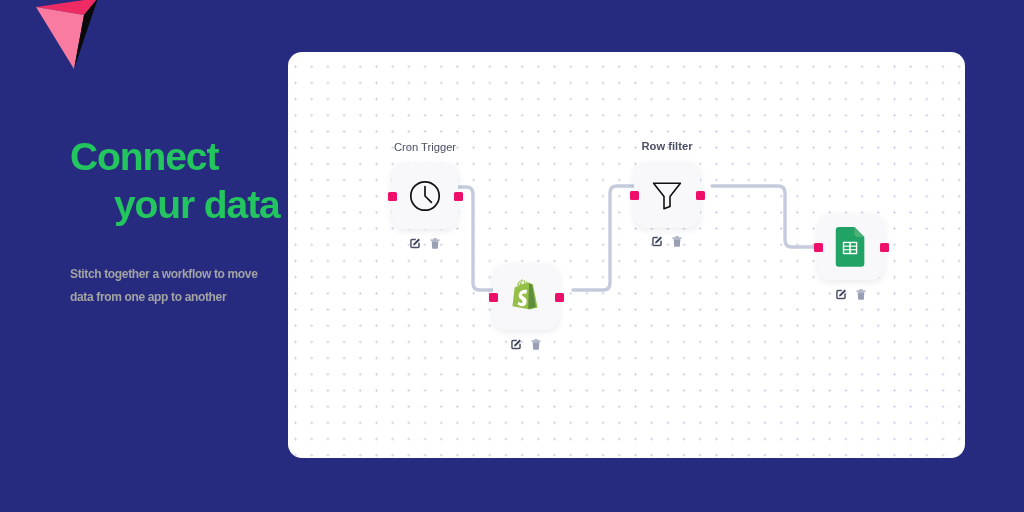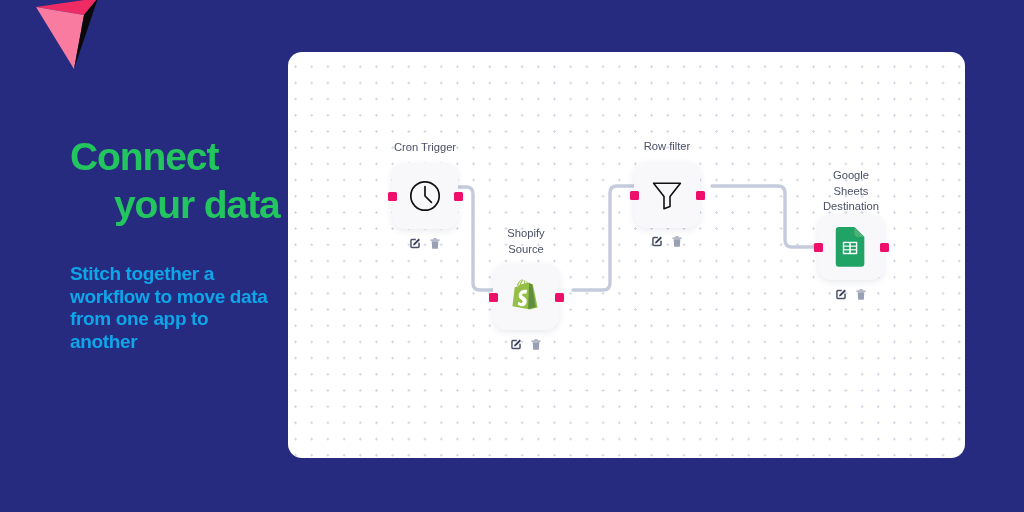--- a/index.html
+++ b/index.html
@@ -20,22 +20,22 @@
     color:#22c55e;
     font-size:39px;
     line-height:48px;
     font-weight:bold;
     letter-spacing:-1.1px;
   }
   #headline .l2 { display:block;margin-left:44px; }
   #subhead {
     position:absolute; left:70px; top:263px;
     width:205px;
-    color:#0ea5e9;
-    font-size:19px;
+    color:#a3a3a3;
+    font-size:12px;
     line-height:22.5px;
     font-weight:bold;
     letter-spacing:-0.35px;
   }
 
   
   #canvas {
     position:absolute;
     left:288px; top:52px;
     width:677px; height:406px;
@@ -140,22 +140,20 @@
         <svg width="13" height="13" viewBox="0 0 16 16">
           <path d="M6 1.4 H10 V3 H6 Z" fill="#9aa0b4"></path>
           <path d="M2.4 3 H13.6 V4.5 H2.4 Z" fill="#9aa0b4"></path>
           <path d="M3.9 5.1 H12.1 L11.5 14 A0.7 0.7 0 0 1 10.8 14.6 H5.2 A0.7 0.7 0 0 1 4.5 14 Z" fill="#9aa0b4"></path>
         </svg>
       </span>
     </div>
   </div>
 
   <div class="node" style="left:183px; top:174px; width:110px; height:175px;">
-    <div class="node-label" style="top:0;">Shopify
-Source</div>
     <div class="node-card" style="left:22px; top:38px;">
       <svg class="icon-svg" width="36" height="38" viewBox="0 0 44 48">
         <path d="M29.6 6.9c-.2-.1-.7-.2-1-.2-.2 0-1 .2-1 .2s-.7-.7-1.5-1.4C25 4.7 24 4.4 23 4.6c-1.5-2.5-3.4-2.8-4.6-2.5-.1 0-.2 0-.3.1-.2-.2-.5-.4-.9-.5-1.4-.5-3 .3-4.2 2.4-.9 1.5-1.5 3.5-1.8 5.3-2 .6-3.4 1.1-3.5 1.1-1 .3-1 .3-1.1 1.3C6.5 12.5 4 34.6 4 34.6l22 4.1 9.8-2.4S29.8 7.1 29.6 6.9zM22.1 5c-.6.2-1.2.4-1.9.6 0-1-.2-2.4-.6-3.5 1.4.2 2.1 1.8 2.5 2.9zm-3.3 1c-1.3.4-2.8.9-4.2 1.3.4-1.6 1.2-3.1 2.1-4.1.3-.4.8-.8 1.4-1 .5 1.1.7 2.6.7 3.8zm-2.7-5.2c.4 0 .8.1 1.1.3-.5.3-1 .7-1.5 1.2-1.3 1.4-2.3 3.5-2.7 5.6-1.2.4-2.3.7-3.4 1 .7-3.2 3.4-8 6.5-8.1z" fill="#95bf47" transform="translate(1,1)"></path>
         <path d="M28.6 6.7c-.2 0-1 .2-1 .2s-.7-.7-1.5-1.4c-.3-.3-.7-.5-1.1-.6l-1.3 33.2 9.8-2.4S28.8 7.1 28.6 6.9c-.2-.1-.7-.2-1-.2z" fill="#5e8e3e" transform="translate(1,1)"></path>
         <path d="M22.5 14.5l-1.2 4.5s-1.3-.6-2.9-.5c-2.4.1-2.4 1.6-2.4 2 .1 2.1 5.6 2.5 5.9 7.4.2 3.9-2 6.5-5.3 6.7-3.9.2-6.1-2.1-6.1-2.1l.8-3.5s2.2 1.6 3.9 1.5c1.1-.1 1.5-1 1.5-1.6-.1-2.7-4.6-2.6-4.9-7.1-.2-3.8 2.3-7.6 7.7-8 2.1-.2 3 .7 3 .7z" fill="#ffffff" transform="translate(1,1)"></path>
       </svg>
       <span class="port left"></span>
       <span class="port right"></span>
     </div>
     <div class="node-actions" style="top:112px;">
@@ -169,21 +167,21 @@
         <svg width="13" height="13" viewBox="0 0 16 16">
           <path d="M6 1.4 H10 V3 H6 Z" fill="#9aa0b4"></path>
           <path d="M2.4 3 H13.6 V4.5 H2.4 Z" fill="#9aa0b4"></path>
           <path d="M3.9 5.1 H12.1 L11.5 14 A0.7 0.7 0 0 1 10.8 14.6 H5.2 A0.7 0.7 0 0 1 4.5 14 Z" fill="#9aa0b4"></path>
         </svg>
       </span>
     </div>
   </div>
 
   <div class="node" style="left:324px; top:87px; width:110px; height:160px;">
-    <div class="node-label" style="top:0;">Row filter</div>
+    <div class="node-label" style="top:0;font-weight:bold;">Row filter</div>
     <div class="node-card" style="left:22px; top:23px;">
       <svg class="icon-svg" width="36" height="36" viewBox="0 0 36 36">
         <path d="M4.6 6.2 H31.4 L21 19.4 V29.6 L15 31.8 V19.4 Z" fill="none" stroke="#111111" stroke-width="1.6" stroke-linejoin="round"></path>
       </svg>
       <span class="port left"></span>
       <span class="port right"></span>
     </div>
     <div class="node-actions" style="top:96px;">
       <span class="act">
         <svg width="13" height="13" viewBox="0 0 16 16">
@@ -195,23 +193,20 @@
         <svg width="13" height="13" viewBox="0 0 16 16">
           <path d="M6 1.4 H10 V3 H6 Z" fill="#9aa0b4"></path>
           <path d="M2.4 3 H13.6 V4.5 H2.4 Z" fill="#9aa0b4"></path>
           <path d="M3.9 5.1 H12.1 L11.5 14 A0.7 0.7 0 0 1 10.8 14.6 H5.2 A0.7 0.7 0 0 1 4.5 14 Z" fill="#9aa0b4"></path>
         </svg>
       </span>
     </div>
   </div>
 
   <div class="node" style="left:508px; top:116px; width:110px; height:190px;">
-    <div class="node-label" style="top:0;">Google
-Sheets
-Destination</div>
     <div class="node-card" style="left:22px; top:46px;">
       <svg class="icon-svg" width="32" height="40" viewBox="0 0 32 42">
         <path d="M3.2 0 H19.5 L30 10.5 V38.5 A3.2 3.2 0 0 1 26.8 41.7 H3.2 A3.2 3.2 0 0 1 0 38.5 V3.2 A3.2 3.2 0 0 1 3.2 0 Z" fill="#21a366"></path>
         <path d="M19.5 0 L30 10.5 H19.5 Z" fill="#188f4e"></path>
         <path d="M19.5 0 L30 10.5 H22.7 A3.2 3.2 0 0 1 19.5 7.3 Z" fill="#7ad09a" opacity=".55"></path>
         <rect x="7.4" y="15.4" width="15.2" height="13.2" rx="1" fill="#ffffff"></rect>
         <g fill="#21a366">
           <rect x="8.9" y="16.9" width="5.3" height="2.6"></rect>
           <rect x="15.8" y="16.9" width="5.3" height="2.6"></rect>
           <rect x="8.9" y="20.7" width="5.3" height="2.6"></rect>

